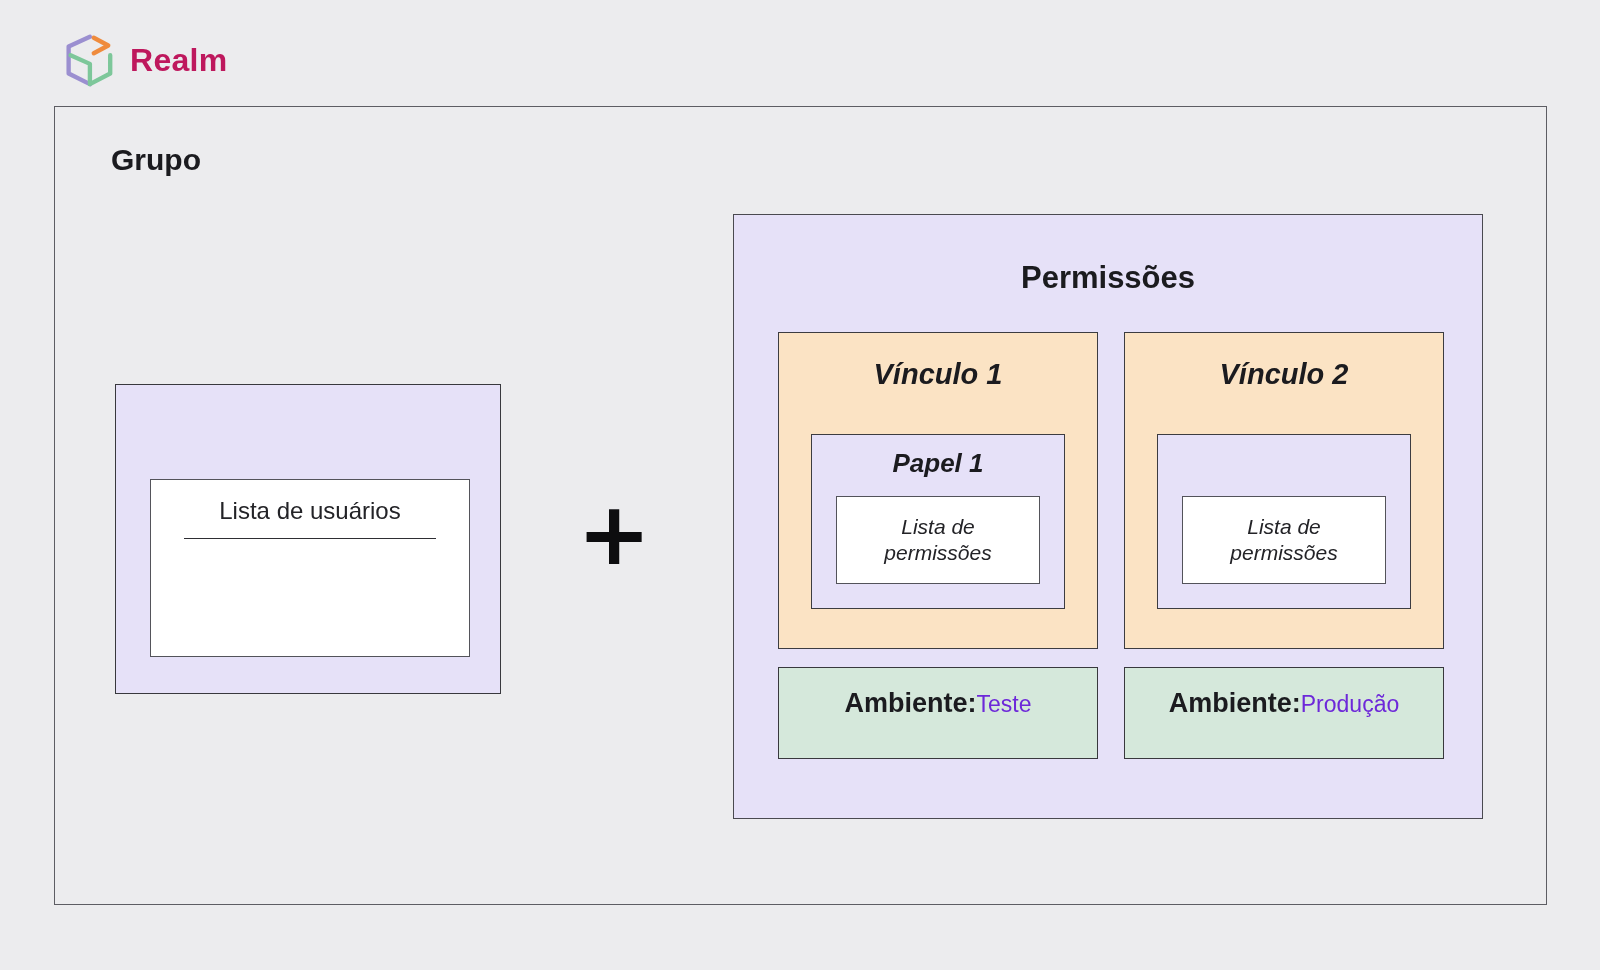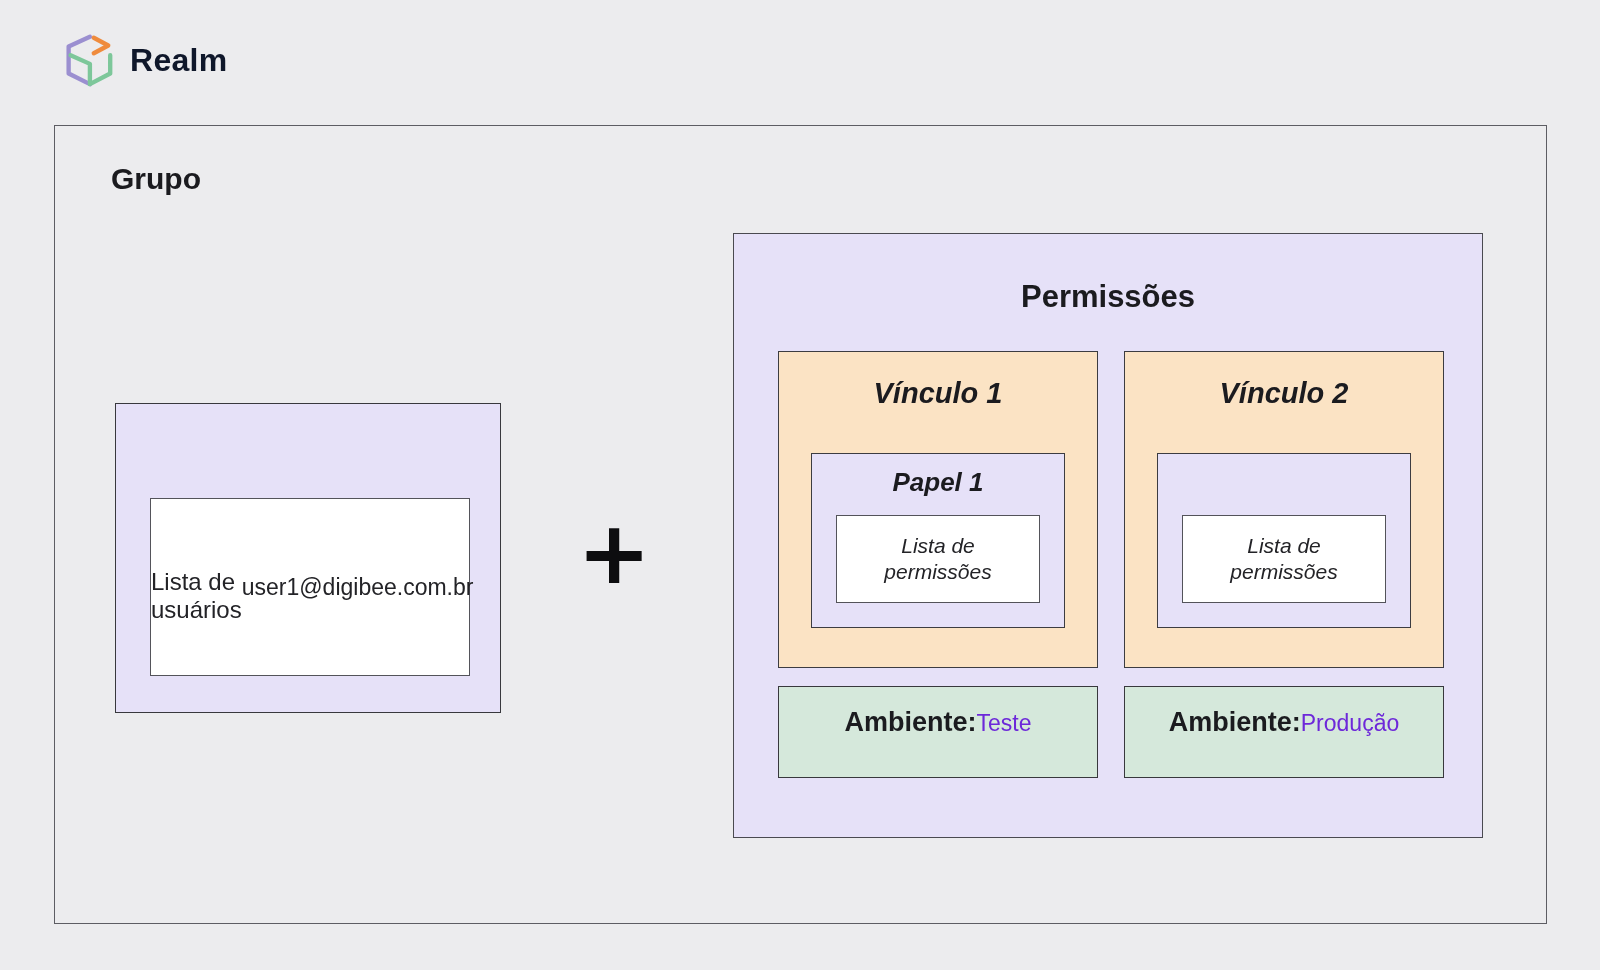--- a/index.html
+++ b/index.html
@@ -24,28 +24,28 @@
     top: 31px;
     display: flex;
     align-items: center;
     gap: 14px;
   }
   .brand-logo { width: 58px; height: 58px; display: block; }
   .brand-title {
     font-size: 32px;
     font-weight: 700;
     letter-spacing: 0.3px;
-    color: #0f172a;
+    color: #be185d;
   }
 
   
   .grupo-box {
     position: absolute;
     left: 54px;
-    top: 125px;
+    top: 106px;
     width: 1493px;
     height: 799px;
     border: 1px solid #5d5d63;
     background: #ececee;
     box-sizing: border-box;
   }
   .grupo-label {
     position: absolute;
     left: 56px;
     top: 36px;
@@ -73,21 +73,21 @@
   .userlist-card {
     position: absolute;
     left: 34px;   
     top: 94px;    
     width: 320px;
     height: 178px;
     background: #ffffff;
     border: 1px solid #53535a;
     box-sizing: border-box;
     display: flex;
-    flex-direction: row;
+    flex-direction: column;
     align-items: center;
   }
   .userlist-title {
     margin-top: 17px;
     font-size: 24px;
     font-weight: 400;
     color: #232327;
   }
   .userlist-divider {
     width: 252px;
@@ -235,21 +235,20 @@
     <div class="brand-title">Realm</div>
   </div>
 
   <div class="grupo-box">
     <div class="grupo-label">Grupo</div>
 
     <div class="membros-box">
       <div class="userlist-card">
         <div class="userlist-title">Lista de usuários</div>
         <div class="userlist-divider"></div>
-        <div class="user-email">user1@digibee.com.br</div>
       </div>
     </div>
 
     <div class="plus-wrap">
       <span class="plus-glyph">+</span>
     </div>
 
     <div class="permissoes-box">
       <div class="permissoes-title">Permissões</div>
 

